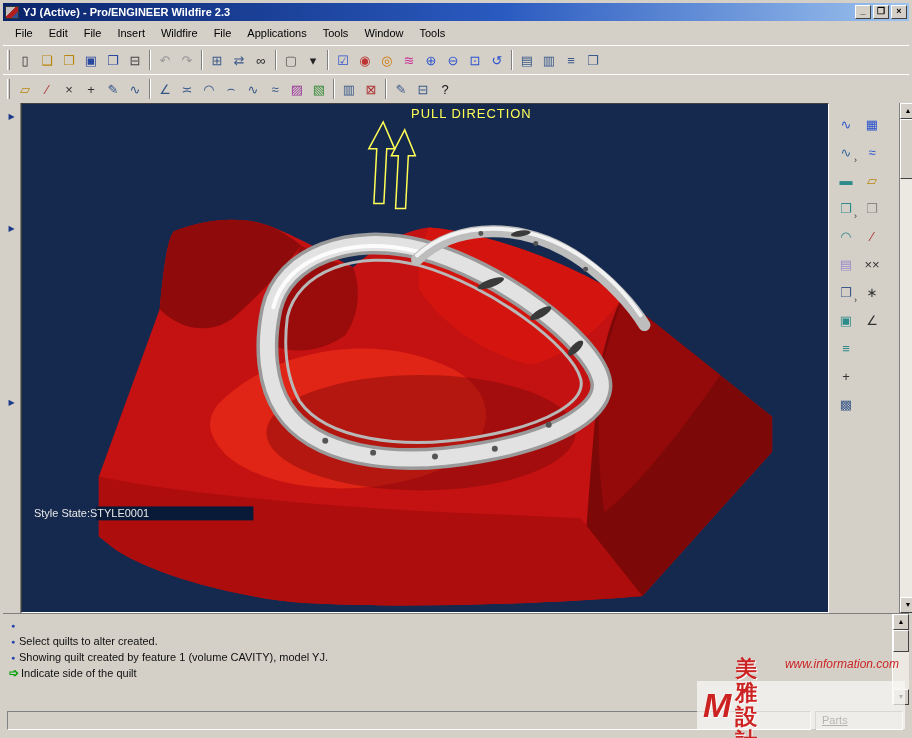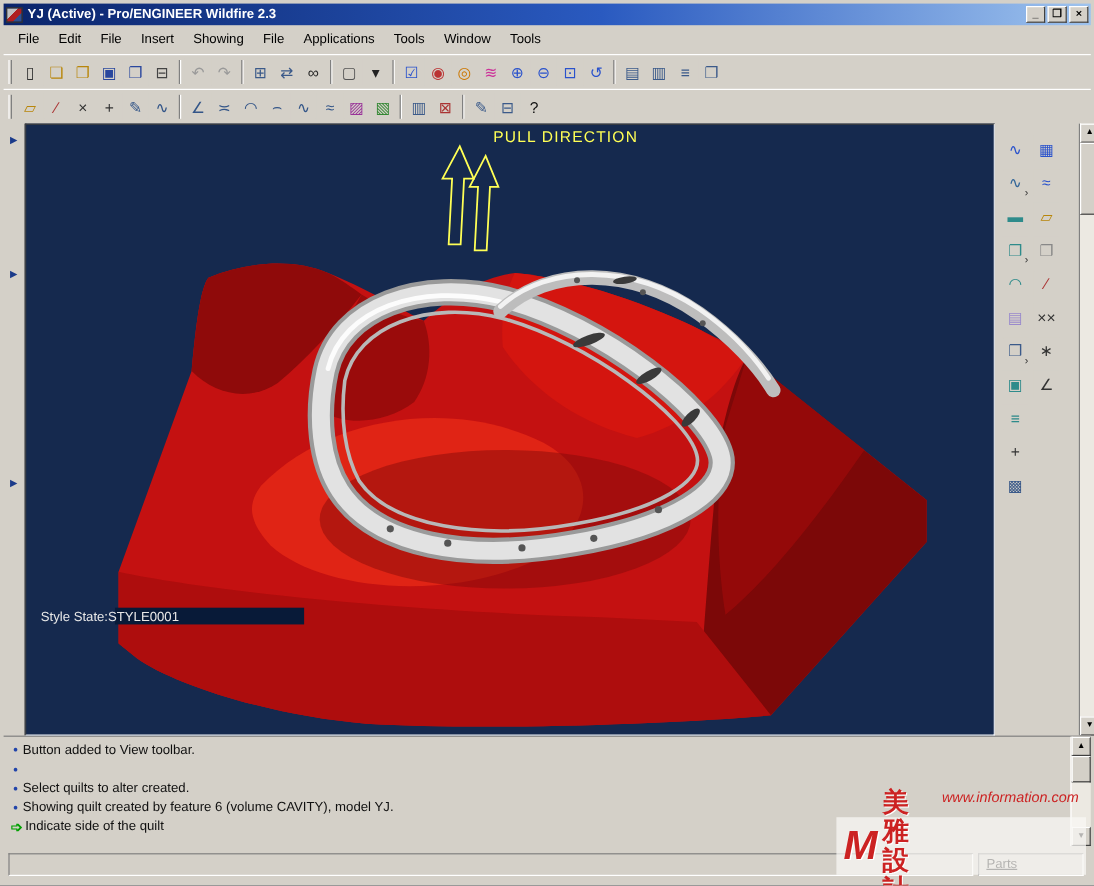--- a/index.html
+++ b/index.html
@@ -95,21 +95,21 @@
     <div class="winbtn">_</div>
     <div class="winbtn">❐</div>
     <div class="winbtn">×</div>
   </div>
 
   <div class="menubar">
     <span class="menu-item">File</span>
       <span class="menu-item">Edit</span>
       <span class="menu-item">File</span>
       <span class="menu-item">Insert</span>
-      <span class="menu-item">Showing</span>
+      <span class="menu-item">Wildfire</span>
       <span class="menu-item">File</span>
       <span class="menu-item">Applications</span>
       <span class="menu-item">Tools</span>
       <span class="menu-item">Window</span>
       <span class="menu-item">Tools</span>
   </div>
 
   <div class="toolbar">
     <div class="thandle"></div>
     <div style="display:flex;align-items:center;">
@@ -391,34 +391,30 @@
       <div class="scrolltrack">
         <div class="scrollthumb"></div>
       </div>
       <div class="scrollbtn">▼</div>
     </div>
   </div>
 
   <div class="message-area">
     <div class="msg-lines">
       <div>
-        <div class="msg-line">
-            <span class="bullet">●</span>
-            <span>Button added to View toolbar.</span>
-          </div>
           <div class="msg-line">
             <span class="bullet">●</span>
           </div>
           <div class="msg-line">
             <span class="bullet">●</span>
             <span>Select quilts to alter created.</span>
           </div>
           <div class="msg-line">
             <span class="bullet">●</span>
-            <span>Showing quilt created by feature 6 (volume CAVITY), model YJ.</span>
+            <span>Showing quilt created by feature 1 (volume CAVITY), model YJ.</span>
           </div>
       </div>
       <div class="prompt-line">
         <span class="prompt-arrow">➩</span>
         <span>Indicate side of the quilt</span>
       </div>
     </div>
     <div class="vscroll msg-scroll">
       <div class="scrollbtn">▲</div>
       <div class="scrolltrack">

